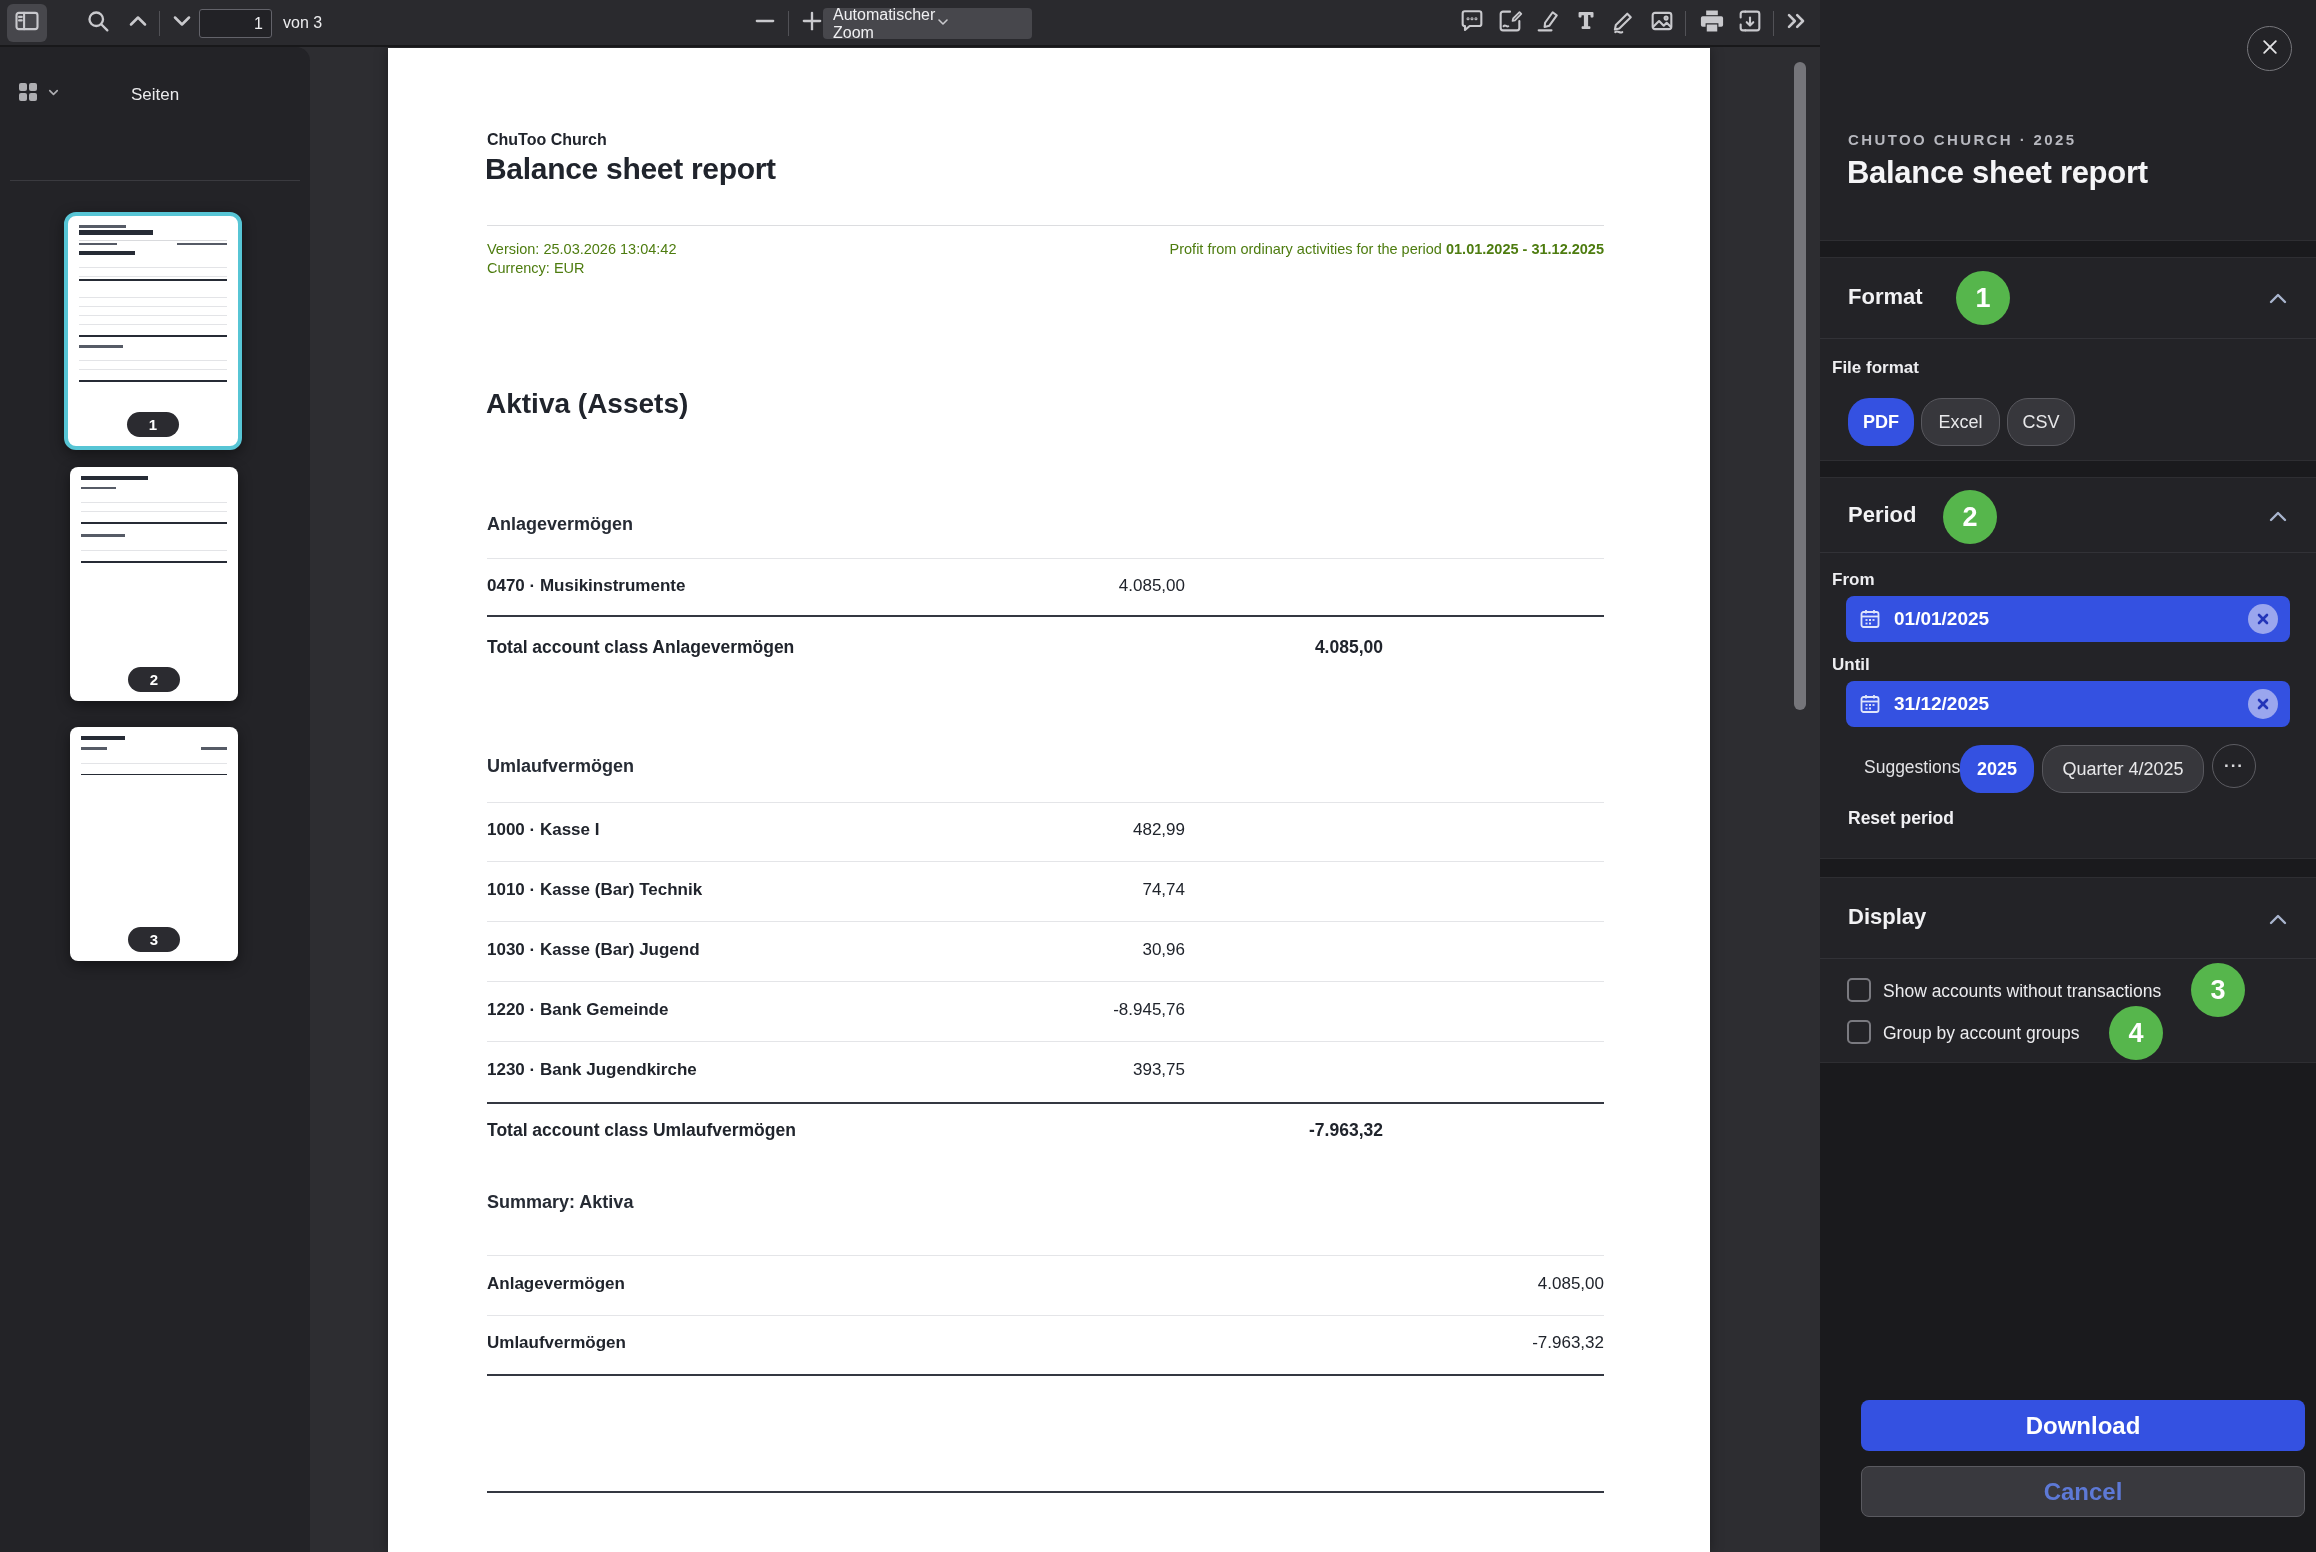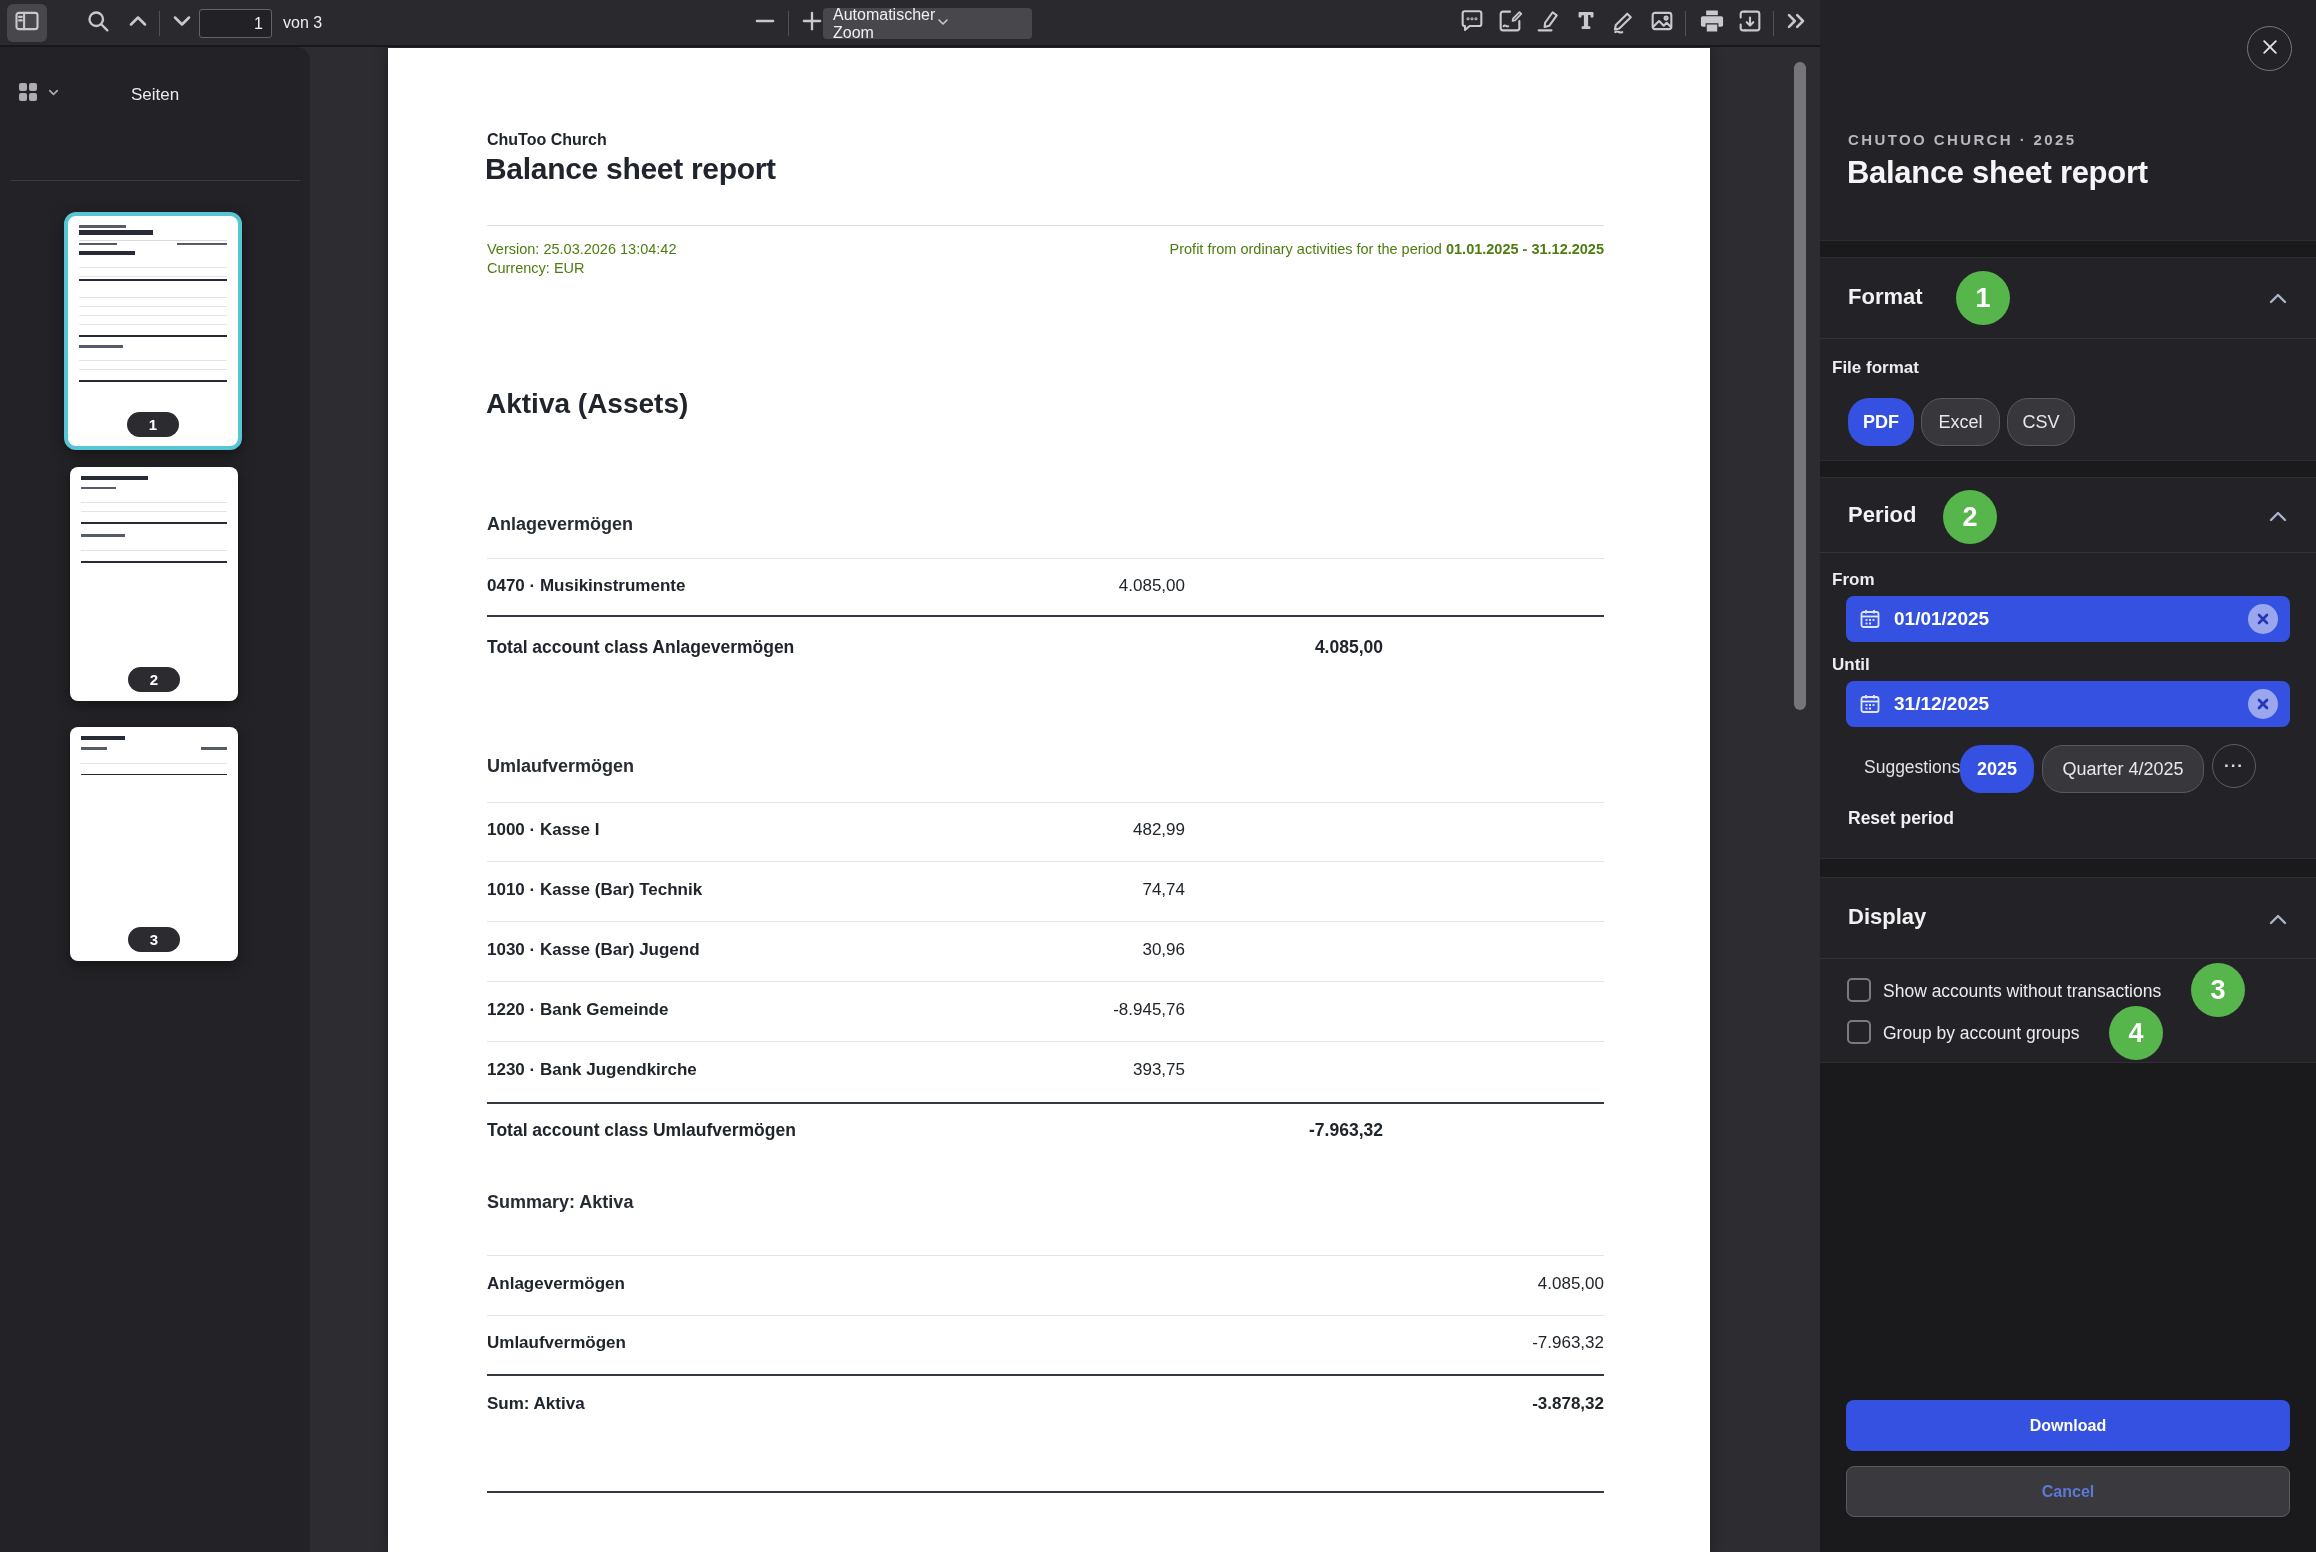--- a/index.html
+++ b/index.html
@@ -110,22 +110,22 @@
     display:flex; align-items:center; justify-content:center; cursor:pointer; }
   .clear-btn svg { width:12px; height:12px; stroke:#2335b8; stroke-width:2.6; fill:none; stroke-linecap:round; }
   .sug-label { position:absolute; left:44px; color:#e3e3e6; font-size:17.5px; }
   .more-btn { position:absolute; width:44px; height:44px; border-radius:50%;
     border:1.5px solid #5c5c62; color:#dcdcdf; font-size:17px; font-weight:700;
     display:flex; align-items:center; justify-content:center; letter-spacing:1px; cursor:pointer; }
   .reset-link { position:absolute; left:28px; color:#f0f0f3; font-size:17.5px; font-weight:700; cursor:pointer; }
   .cbx { position:absolute; left:27px; width:24px; height:24px; border:2px solid #7a7a80;
     border-radius:5px; cursor:pointer; }
   .cbx-label { position:absolute; left:63px; color:#ececef; font-size:17.5px; cursor:pointer; }
-  .btn { position:absolute; left:26px; width:444px; height:51px; border-radius:8px;
-    display:flex; align-items:center; justify-content:center; font-size:16px; font-weight:700; cursor:pointer; }
+  .btn { position:absolute; left:41px; width:444px; height:51px; border-radius:8px;
+    display:flex; align-items:center; justify-content:center; font-size:24px; font-weight:700; cursor:pointer; }
   .btn.primary { background:var(--accent,#3451e1); color:#fff; }
   .btn.secondary { background:#39393e; border:1px solid #5a5a60; color:#5d79d6; }
 </style>
 </head>
 <body>
 
 <div id="app">
 
   <div class="toolbar">
     <div class="tbtn active" style="left:7px">
@@ -404,24 +404,20 @@
       <div class="prow sum" style="top:1226px">
         <span class="lbl">Anlagevermögen</span>
         <span class="val">4.085,00</span>
       </div>
       <div class="abs hr-row" style="top:1267px"></div>
       <div class="prow sum" style="top:1285px">
         <span class="lbl">Umlaufvermögen</span>
         <span class="val">-7.963,32</span>
       </div>
       <div class="abs hr-dark" style="top:1326px"></div>
-      <div class="prow sum sumtot" style="top:1346px">
-        <span class="lbl">Sum: Aktiva</span>
-        <span class="val">-3.878,32</span>
-      </div>
       <div class="abs hr-dark" style="top:1443px"></div>
     </div>
     <div class="vscroll"></div>
   </div>
 
   <div class="panel">
     <div class="close-btn">
       <span>
         <svg viewBox="0 0 24 24" width="20" height="20">
             <line x1="5" y1="5" x2="19" y2="19" stroke="#e2e2e4" stroke-width="2.2" stroke-linecap="round"></line>

